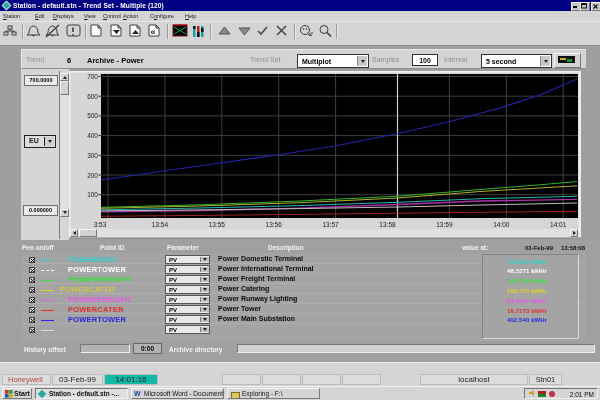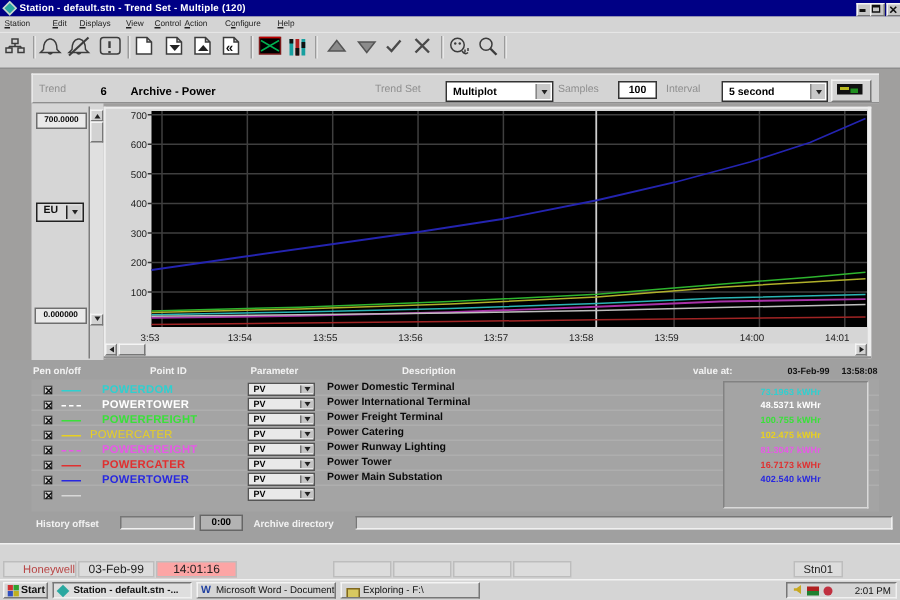--- a/index.html
+++ b/index.html
@@ -357,27 +357,28 @@
       <div class="abs" style="left:507px;top:317.3px;font-size:6px;font-weight:bold;color:#2828e0;letter-spacing:0.1px;">402.540 kWHr</div>
     </div>
 
   <div class="abs" style="left:24px;top:346px;color:#f2f2f2;font-size:6.5px;font-weight:bold;">History offset</div>
   <div class="abs sunk" style="left:80px;top:344px;width:50px;height:9px;background:#b3b3b3;box-sizing:border-box;"></div>
   <div class="abs" style="left:133px;top:343px;width:29px;height:11px;background:#b3b3b3;border:1px solid #666;box-sizing:border-box;text-align:center;color:#000;font-size:6.5px;font-weight:bold;line-height:9px;">0:00</div>
   <div class="abs" style="left:169px;top:346px;color:#f2f2f2;font-size:6.5px;font-weight:bold;">Archive directory</div>
   <div class="abs sunk" style="left:237px;top:344px;width:358px;height:9px;background:#d2d2d2;box-sizing:border-box;"></div>
 
   <div class="abs" style="left:0;top:362px;width:600px;height:24px;background:#d5d5d5;border-top:1px solid #f0f0f0;box-sizing:border-box;"></div>
-  <div class="abs" style="left:2px;top:374px;width:49px;height:11px;border:1px solid #bdbdbd;background:#dcdcdc;box-sizing:border-box;color:#b84444;font-size:7.5px;line-height:9.5px;text-align:right;padding-left:5px;white-space:nowrap;">Honeywell</div>
+  <div class="abs" style="left:2px;top:374px;width:49px;height:11px;border:1px solid #bdbdbd;background:#dcdcdc;box-sizing:border-box;color:#b84444;font-size:7.5px;line-height:9.5px;text-align:left;padding-left:5px;white-space:nowrap;">Honeywell</div>
   <div class="abs" style="left:52px;top:374px;width:51px;height:11px;border:1px solid #bdbdbd;background:#dcdcdc;box-sizing:border-box;color:#222;font-size:8px;line-height:9.5px;text-align:center;white-space:nowrap;">03-Feb-99</div>
-  <div class="abs" style="left:104px;top:374px;width:54px;height:11px;border:1px solid #bdbdbd;background:#fca5a5;box-sizing:border-box;color:#222;font-size:8px;line-height:9.5px;text-align:center;white-space:nowrap;">14:01:16</div>
+  <div class="abs" style="left:104px;top:374px;width:54px;height:11px;border:1px solid #bdbdbd;background:#14b8a6;box-sizing:border-box;color:#222;font-size:8px;line-height:9.5px;text-align:center;white-space:nowrap;">14:01:16</div>
   <div class="abs" style="left:222px;top:374px;width:39px;height:11px;border:1px solid #bdbdbd;background:#dcdcdc;box-sizing:border-box;"></div>
   <div class="abs" style="left:262px;top:374px;width:39px;height:11px;border:1px solid #bdbdbd;background:#dcdcdc;box-sizing:border-box;"></div>
   <div class="abs" style="left:302px;top:374px;width:39px;height:11px;border:1px solid #bdbdbd;background:#dcdcdc;box-sizing:border-box;"></div>
   <div class="abs" style="left:342px;top:374px;width:39px;height:11px;border:1px solid #bdbdbd;background:#dcdcdc;box-sizing:border-box;"></div>
+  <div class="abs" style="left:420px;top:374px;width:108px;height:11px;border:1px solid #bdbdbd;background:#dcdcdc;box-sizing:border-box;color:#222;font-size:8px;line-height:9.5px;text-align:center;">localhost</div>
   <div class="abs" style="left:529px;top:374px;width:33px;height:11px;border:1px solid #bdbdbd;background:#dcdcdc;box-sizing:border-box;color:#222;font-size:7.5px;line-height:9.5px;text-align:center;">Stn01</div>
   <div class="abs" style="left:563px;top:394px;width:34px;height:11px;border:1px solid #bdbdbd;background:#dcdcdc;box-sizing:border-box;color:#222;font-size:7.5px;line-height:9.5px;text-align:center;">Mngr</div>
 
   <div class="abs" style="left:0;top:386px;width:600px;height:14px;background:#d5d5d5;border-top:1px solid #f2f2f2;box-sizing:border-box;"></div>
   <div class="abs raise" style="left:2px;top:388px;width:30px;height:11px;background:#d5d5d5;box-sizing:border-box;">
     <svg width="8" height="8" style="position:absolute;left:1.5px;top:1px;" viewBox="0 0 8 8">
       <rect x="0" y="0" width="3.6" height="3.6" fill="#d03030"></rect>
         <rect x="4" y="0" width="3.6" height="3.6" fill="#30a030"></rect>
       <rect x="0" y="4" width="3.6" height="3.6" fill="#3050c0"></rect>
         <rect x="4" y="4" width="3.6" height="3.6" fill="#c0b020"></rect>

